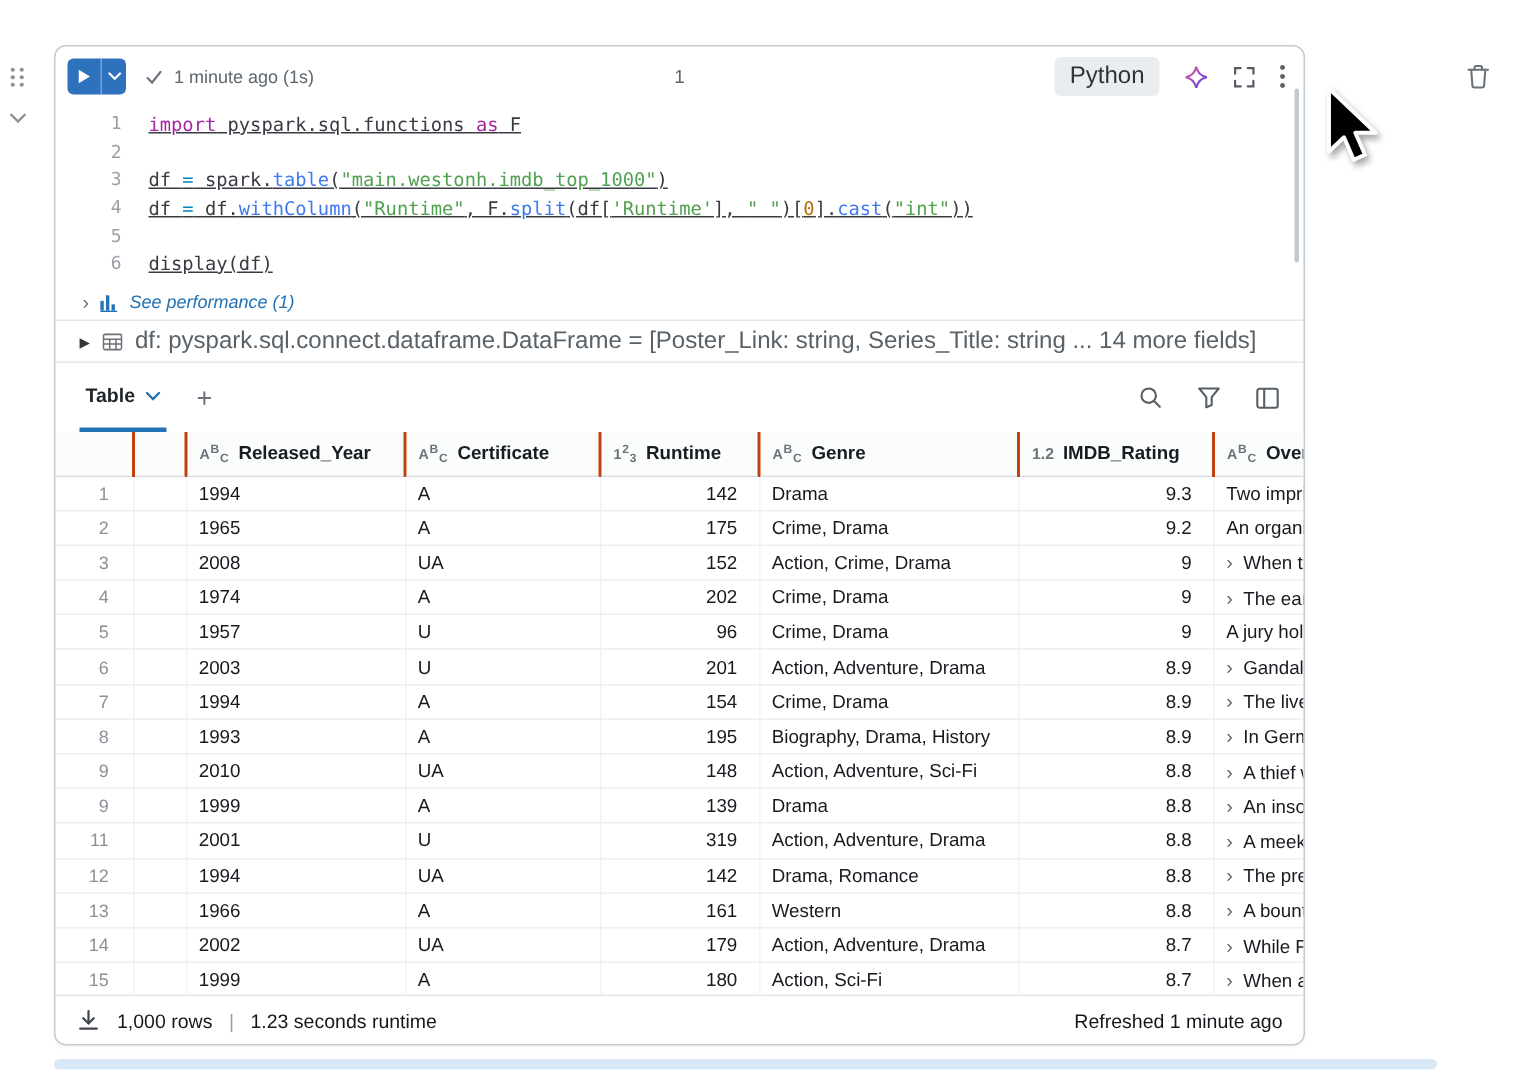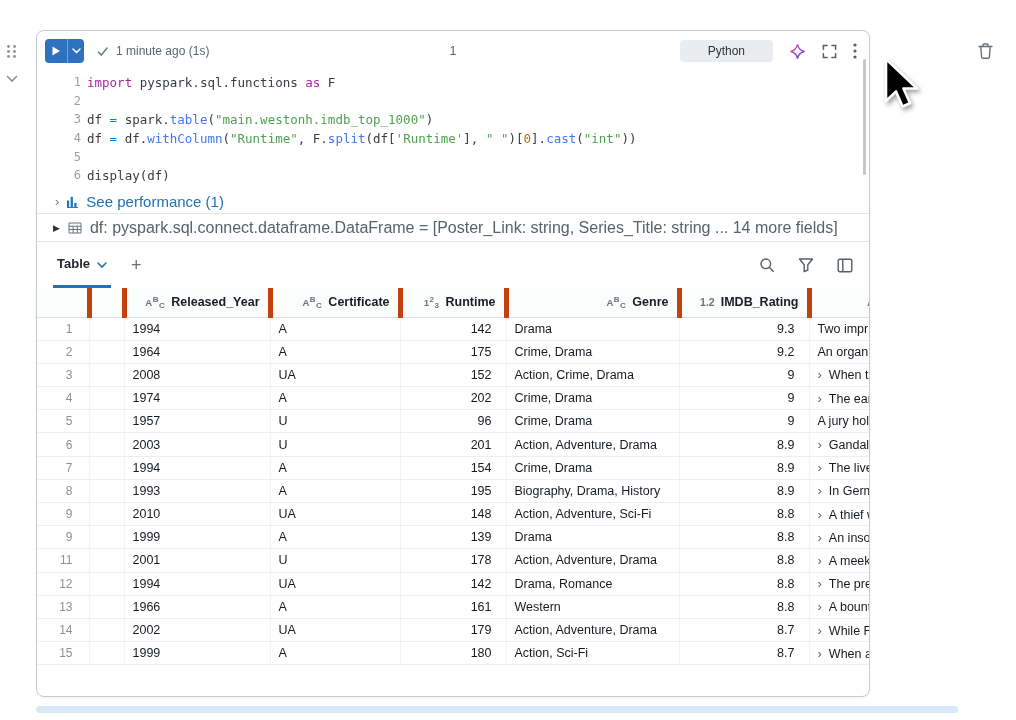--- a/index.html
+++ b/index.html
@@ -15,61 +15,61 @@
   
   .toolbar { height:40px; flex:0 0 40px; display:flex; align-items:center; padding:0 12px 0 8px; position:relative; }
   .run-btn { display:flex; align-items:center; height:24px; background:#2e71bd; border-radius:4px; overflow:hidden; }
   .run-btn .half { display:flex; align-items:center; justify-content:center; height:100%; }
   .run-btn .play { width:22px; }
   .run-btn .drop { width:17px; border-left:1px solid rgba(255,255,255,.35); }
   .check { margin-left:12px; display:flex; }
   .status-time { margin-left:7px; font-size:12px; color:#5c666e; }
   .cell-index { position:absolute; left:50%; transform:translateX(-50%); font-size:12.5px; color:#5c666e; }
   .toolbar-right { margin-left:auto; display:flex; align-items:center; gap:16px; }
-  .lang-pill { background:#e9edf0; border-radius:4px; padding:4px 28px; font-size:12px; color:#2c343b; }
+  .lang-pill { background:#e9edf0; border-radius:4px; padding:4px 10px; font-size:16px; color:#2c343b; }
   .icon-btn { display:flex; align-items:center; justify-content:center; cursor:pointer; }
 
   
   .code-area { flex:0 0 118px; padding-top:2px; font-family:"DejaVu Sans Mono", monospace; font-size:12.5px; position:relative; }
   .code-line { height:18.6px; display:flex; align-items:center; }
   .gutter { width:44px; flex:0 0 44px; text-align:right; color:#9aa1a8; font-size:12px; }
-  .code-text { margin-left:6px; white-space:pre; color:#383c42; }
+  .code-text { margin-left:18px; white-space:pre; color:#383c42;text-decoration:underline; }
   .tok-pl { color:#383c42; }
   .tok-kw { color:#a626a4; }
   .tok-fn { color:#4078f2; }
   .tok-str { color:#50a14f; }
   .tok-num { color:#b76b01; }
   .tok-op { color:#0184bc; }
   .code-scrollbar { position:absolute; right:3px; top:-12px; width:3px; height:116px; background:#c2c8ce; border-radius:2px; }
 
   
   .perf-row { flex:0 0 24px; display:flex; align-items:center; padding-left:18px; gap:7px; }
   .perf-chev { color:#6b737b; font-size:13px; line-height:1; }
-  .perf-link { color:#2272b4; font-size:15px; cursor:pointer; }
+  .perf-link { color:#2272b4; font-size:12px; cursor:pointer;font-style:italic; }
 
   
   .df-row { flex:0 0 29px; border-top:1px solid #e3e6e9; border-bottom:1px solid #e3e6e9;
     display:flex; align-items:center; padding-left:16px; gap:8px; }
   .df-tri { color:#30363c; font-size:9px; }
   .df-text { font-size:16px; color:#596269; white-space:nowrap; overflow:hidden; }
 
   
   .tabs-row { flex:0 0 46px; display:flex; align-items:center; padding:0 16px; }
   .tab { position:relative; height:100%; display:flex; align-items:center; gap:7px; padding:0 4px; border-bottom:3px solid #2272b4; }
   .tab-label { font-size:13px; font-weight:700; color:#1d242b; }
   .plus-btn { margin-left:20px; color:#697077; font-size:18px; font-weight:400; line-height:1; cursor:pointer; }
   .result-icons { margin-left:auto; display:flex; align-items:center; gap:23px; }
 
   
   .table-wrap { flex:1 1 auto; overflow:hidden; }
   table { border-collapse:collapse; table-layout:fixed; width:922px; }
   col.c0{width:52px} col.c1{width:35px} col.c2{width:146px} col.c3{width:130px}
   col.c4{width:106px} col.c5{width:173px} col.c6{width:130px} col.c7{width:150px}
-  th { height:29px; background:#fbfcfc; border-bottom:1px solid #dde1e5; border-right:5px solid #c2410c;
-    font-size:12.5px; font-weight:700; color:#171d23; text-align:right; padding:0 8px; white-space:nowrap; overflow:hidden; }
+  th { height:29px; background:#fbfcfc; border-bottom:1px solid #dde1e5; border-right:2px solid #c2410c;
+    font-size:12.5px; font-weight:700; color:#171d23; text-align:left; padding:0 8px; white-space:nowrap; overflow:hidden; }
   td { height:23.2px; border-bottom:1px solid #eceef0; border-right:1px solid #f1f3f4;
     font-size:12.5px; color:#171b20; padding:0 8px; white-space:nowrap; overflow:hidden; }
   td.c-rownum { color:#8a9198; text-align:right; padding-right:16px; font-size:12px; }
   td.num { text-align:right; padding-right:14px;margin-top:26px; }
   .ti { display:inline-block; color:#6a737b; margin-right:6px; font-weight:700; letter-spacing:.5px; }
   .ti .p0 { font-size:9.5px; }
   .ti .p1 { font-size:8px; vertical-align:4px; }
   .ti .p2 { font-size:8px; vertical-align:-2px; }
   .ti-dec { font-size:10.5px; font-weight:700; color:#6a737b; margin-right:6px; }
   .ov-chev { color:#5f676e; margin-right:7px; font-size:13px; }
@@ -296,21 +296,21 @@
             <td>1994</td>
             <td>A</td>
             <td class="num">142</td>
             <td>Drama</td>
             <td class="num">9.3</td>
             <td><span>Two imprisoned men bond</span></td>
           </tr>
           <tr>
             <td class="c-rownum">2</td>
             <td></td>
-            <td>1964</td>
+            <td>1965</td>
             <td>A</td>
             <td class="num">175</td>
             <td>Crime, Drama</td>
             <td class="num">9.2</td>
             <td><span>An organized crime dynasty</span></td>
           </tr>
           <tr>
             <td class="c-rownum">3</td>
             <td></td>
             <td>2008</td>
@@ -388,21 +388,21 @@
             <td class="num">139</td>
             <td>Drama</td>
             <td class="num">8.8</td>
             <td><span class="ov-chev">›</span><span>An insomniac office worl</span></td>
           </tr>
           <tr>
             <td class="c-rownum">11</td>
             <td></td>
             <td>2001</td>
             <td>U</td>
-            <td class="num">178</td>
+            <td class="num">319</td>
             <td>Action, Adventure, Drama</td>
             <td class="num">8.8</td>
             <td><span class="ov-chev">›</span><span>A meek Hobbit from the</span></td>
           </tr>
           <tr>
             <td class="c-rownum">12</td>
             <td></td>
             <td>1994</td>
             <td>UA</td>
             <td class="num">142</td>
@@ -437,20 +437,33 @@
             <td>A</td>
             <td class="num">180</td>
             <td>Action, Sci-Fi</td>
             <td class="num">8.7</td>
             <td><span class="ov-chev">›</span><span>When a beautiful strange</span></td>
           </tr>
         </tbody>
     </table>
   </div>
 
+  <div class="result-footer">
+    <span class="icon-btn">
+      <svg width="16" height="16" viewBox="0 0 16 16" fill="none" stroke="#3f464d" stroke-width="1.5" stroke-linecap="round">
+        <path d="M8 2 V10"></path>
+          <path d="M4.5 6.8 L8 10.3 L11.5 6.8"></path>
+          <path d="M2.5 13.8 H13.5"></path>
+        </svg>
+    </span>
+    <span class="footer-text">1,000 rows</span>
+    <span class="footer-sep">|</span>
+    <span class="footer-text">1.23 seconds runtime</span>
+    <span class="refreshed">Refreshed 1 minute ago</span>
+  </div>
 </div>
 
 <div class="next-cell-strip"></div>
 
 <div class="cursor">
   <svg width="46" height="62" viewBox="0 0 46 62">
     <path d="M10 3 L10 45 L20 35.5 L26.5 50.5 L34 47.2 L27.5 32.5 L41 32.5 Z" fill="#000000" stroke="#ffffff" stroke-width="2.6" stroke-linejoin="round"></path>
   </svg>
 </div>
 

